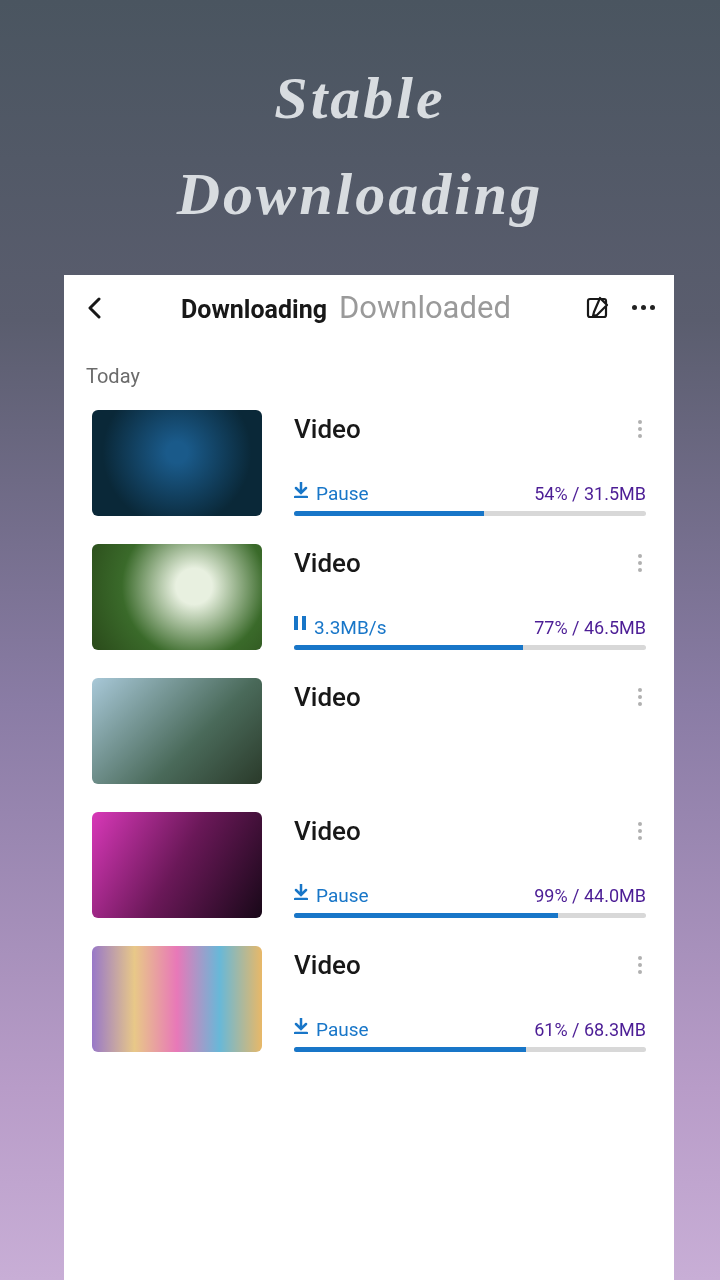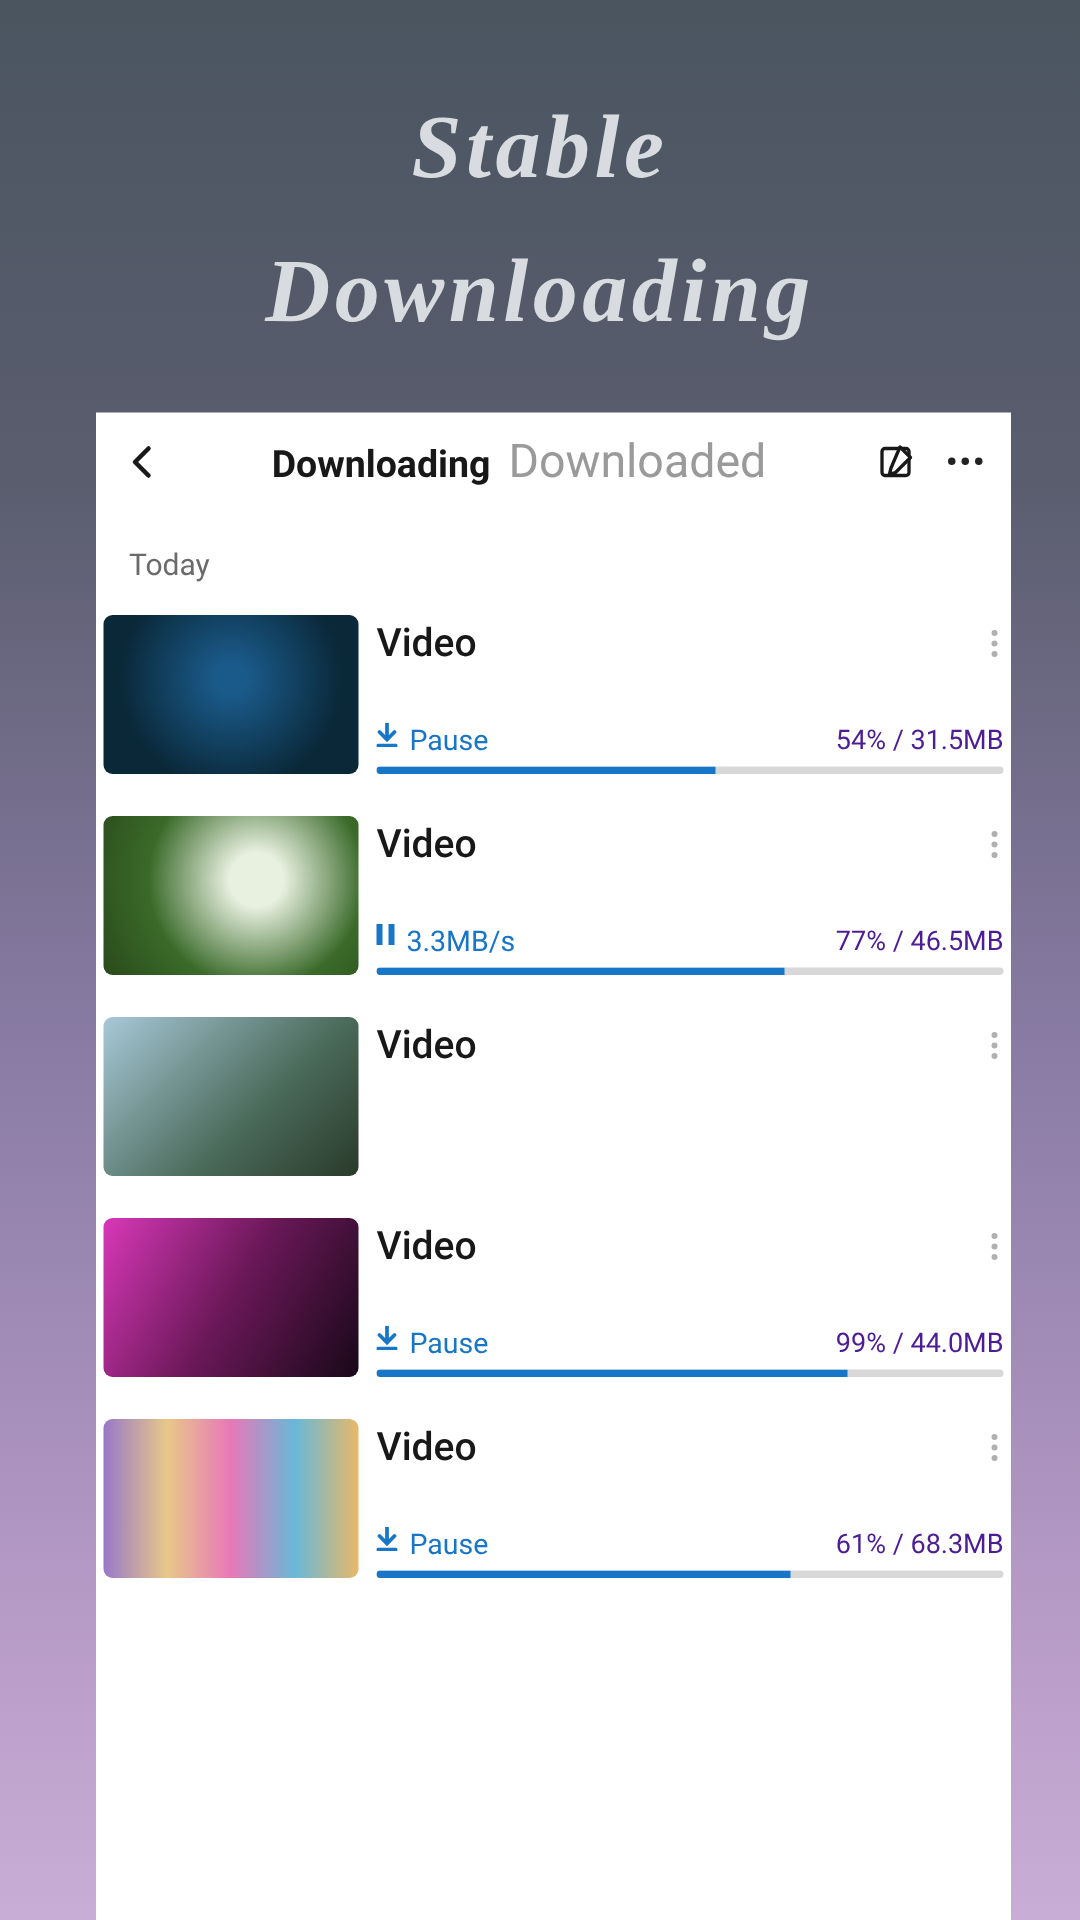--- a/index.html
+++ b/index.html
@@ -68,22 +68,22 @@
 .more-dots span {
   width: 5px; height: 5px; border-radius: 50%; background: #222;
 }
 .section-label {
   padding: 24px 22px 8px;
   font-size: 20px;
   color: #6b6b6b;
 }
 .item {
   display: flex;
-  padding: 14px 5px;
-  gap: 12px;
+  padding: 14px 28px;
+  gap: 32px;
 }
 .thumb {
   width: 170px;
   height: 106px;
   border-radius: 6px;
   flex-shrink: 0;
 }
 .thumb1 { background: radial-gradient(circle at 50% 40%, #1a5a8a 10%, #0a2838 70%); }
 .thumb2 { background: radial-gradient(circle at 60% 40%, #e8f0e0 15%, #3a6a2a 60%, #2a4a1a 100%); }
 .thumb3 { background: linear-gradient(135deg, #a8c8d8 0%, #4a6a5a 60%, #2a3a2a 100%); }

